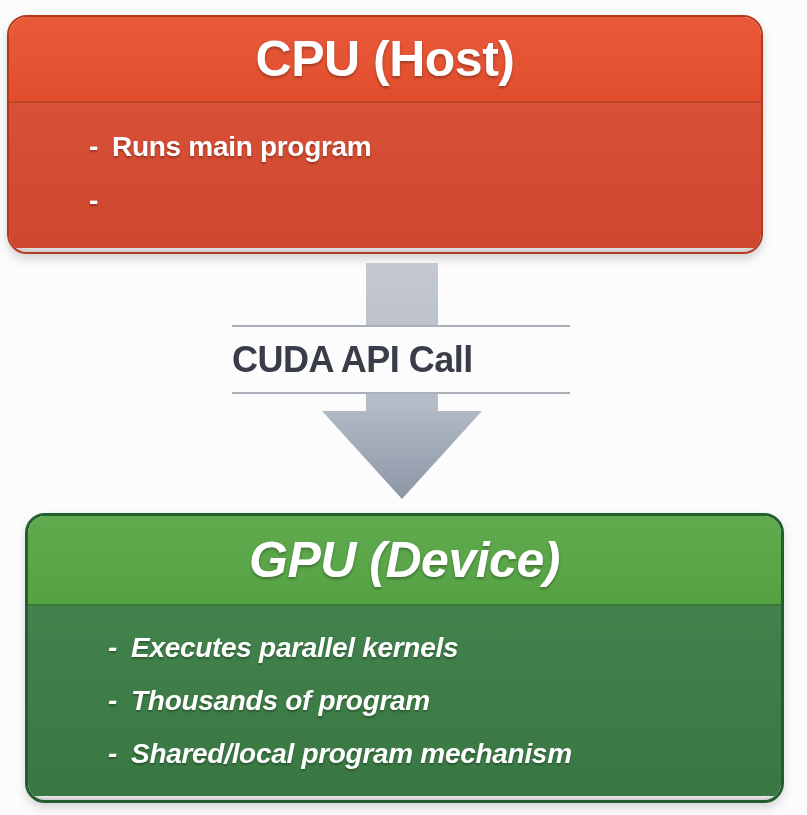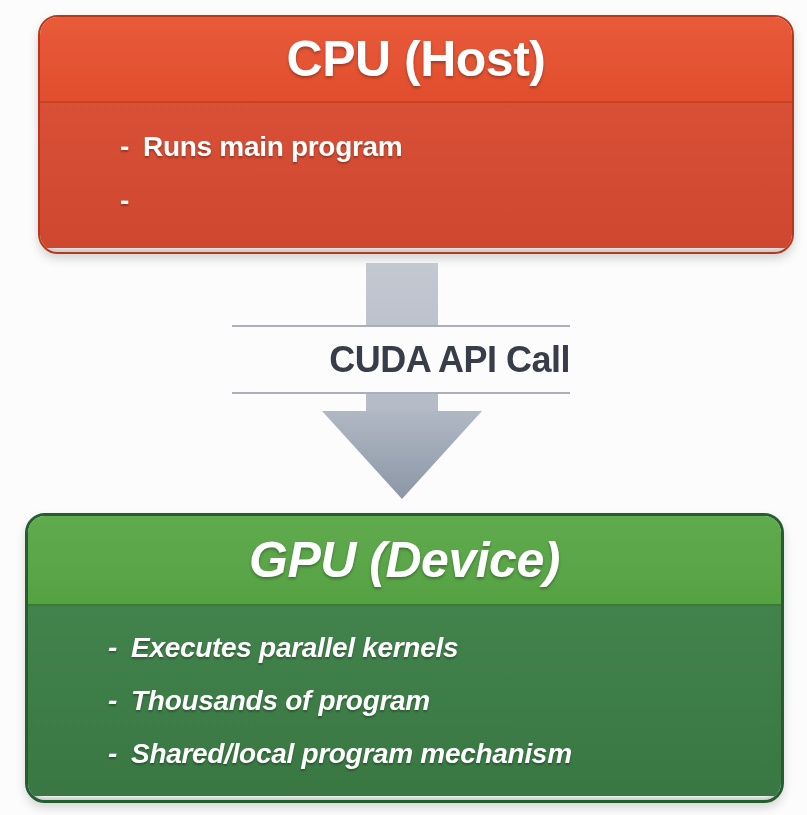--- a/index.html
+++ b/index.html
@@ -35,21 +35,21 @@
   .bullet{
     display:flex;align-items:baseline;
     color:#ffffff;font-weight:bold;font-size:28px;line-height:1.15;
     text-shadow:0 2px 2px rgba(0,0,0,0.28);
     letter-spacing:-0.3px;
   }
   .bullet .dash{margin-right:14px;}
 
   
   .cpu-box{
-    left:38px;top:15px;width:752px;height:235px;
+    left:7px;top:15px;width:752px;height:235px;
     border:2px solid var(--cpu-border,#b5391f);
     box-shadow:0 5px 10px rgba(120,120,120,0.30),
                inset 0 -4px 3px rgba(0,0,0,0.18),
                inset 0 2px 2px rgba(255,255,255,0.25);
     text-align:right;
   }
   .cpu-box .node-header{
     height:84px;
     background:linear-gradient(180deg, rgba(255,255,255,0.06), rgba(0,0,0,0.03)),
                var(--cpu-header,#e8502e);
@@ -69,21 +69,21 @@
     left:366px;top:263px;width:72px;height:150px;
     background:linear-gradient(180deg, var(--arrow-shaft,#c3c8d1), #b4bbc6);
   }
   .label-band{
     position:absolute;
     left:232px;top:325px;width:338px;height:69px;
     background:var(--page-bg,#fcfcfc);
     border-top:2px solid var(--band-line,#aab0ba);
     border-bottom:2px solid var(--band-line,#aab0ba);
     box-sizing:border-box;
-    display:flex;align-items:center;justify-content:flex-end;
+    display:flex;align-items:center;justify-content:flex-start;
   }
   .label-band .band-label{
     font-size:36px;font-weight:bold;
     color:var(--label-text,#383d49);
     letter-spacing:-0.5px;
   }
   .arrow-head{
     position:absolute;
     left:322px;top:411px;width:160px;height:88px;
     background:linear-gradient(180deg, var(--arrow-head-top,#b0b8c4), var(--arrow-head-bottom,#8c96a5));

